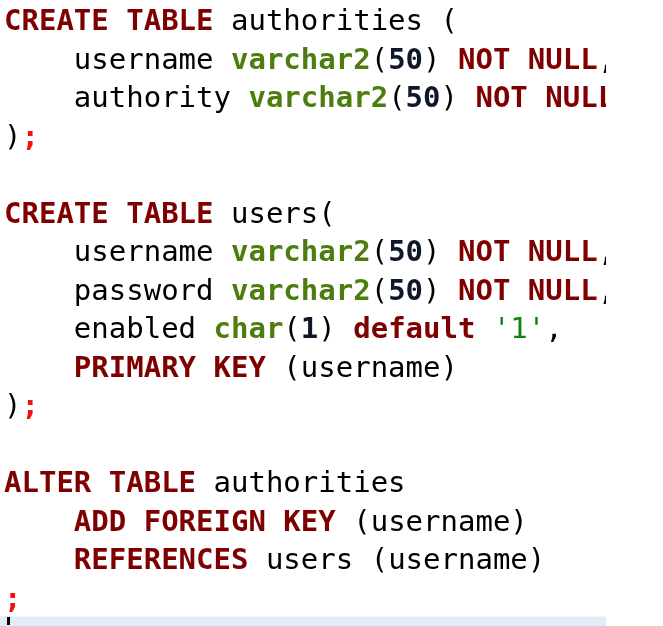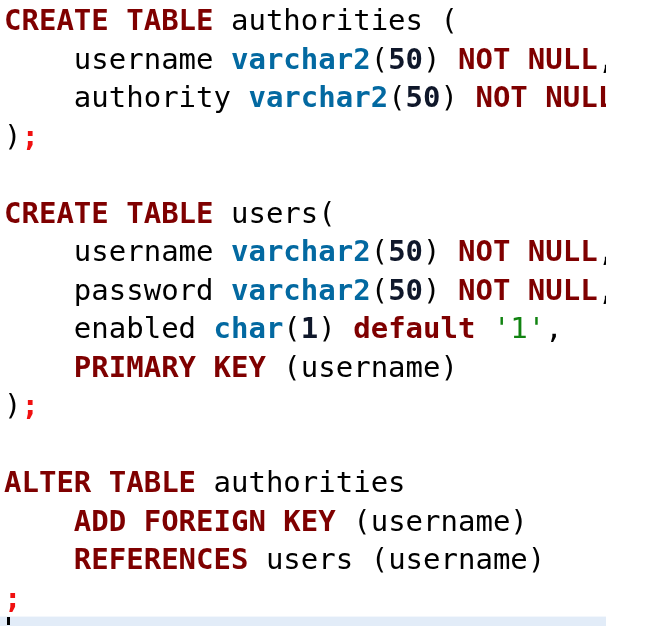--- a/index.html
+++ b/index.html
@@ -16,21 +16,21 @@
     top: 1px;
     left: 4px;
     font-size: 29px;
     line-height: 38.5px;
     white-space: pre;
     color: #000000;
   }
   .line { height: 38.5px; }
   .tok-plain { color: #000000; font-weight: 400; }
   .tok-kw    { color: #7f0000; font-weight: 700; }
-  .tok-type  { color: #0369a1; font-weight: 700; margin-top: 41px; }
+  .tok-type  { color: #4d7c0f; font-weight: 700; margin-top: 41px; }
   .tok-num   { color: #0f172a; font-weight: 700; }
   .tok-str   { color: #118311; font-weight: 500; }
   .tok-semi  { color: #f01010; font-weight: 700; }
   #hscrollbar {
     position: absolute;
     left: 0;
     bottom: 0;
     width: 663px;
     height: 9px;
     background: #e2ecf8;

